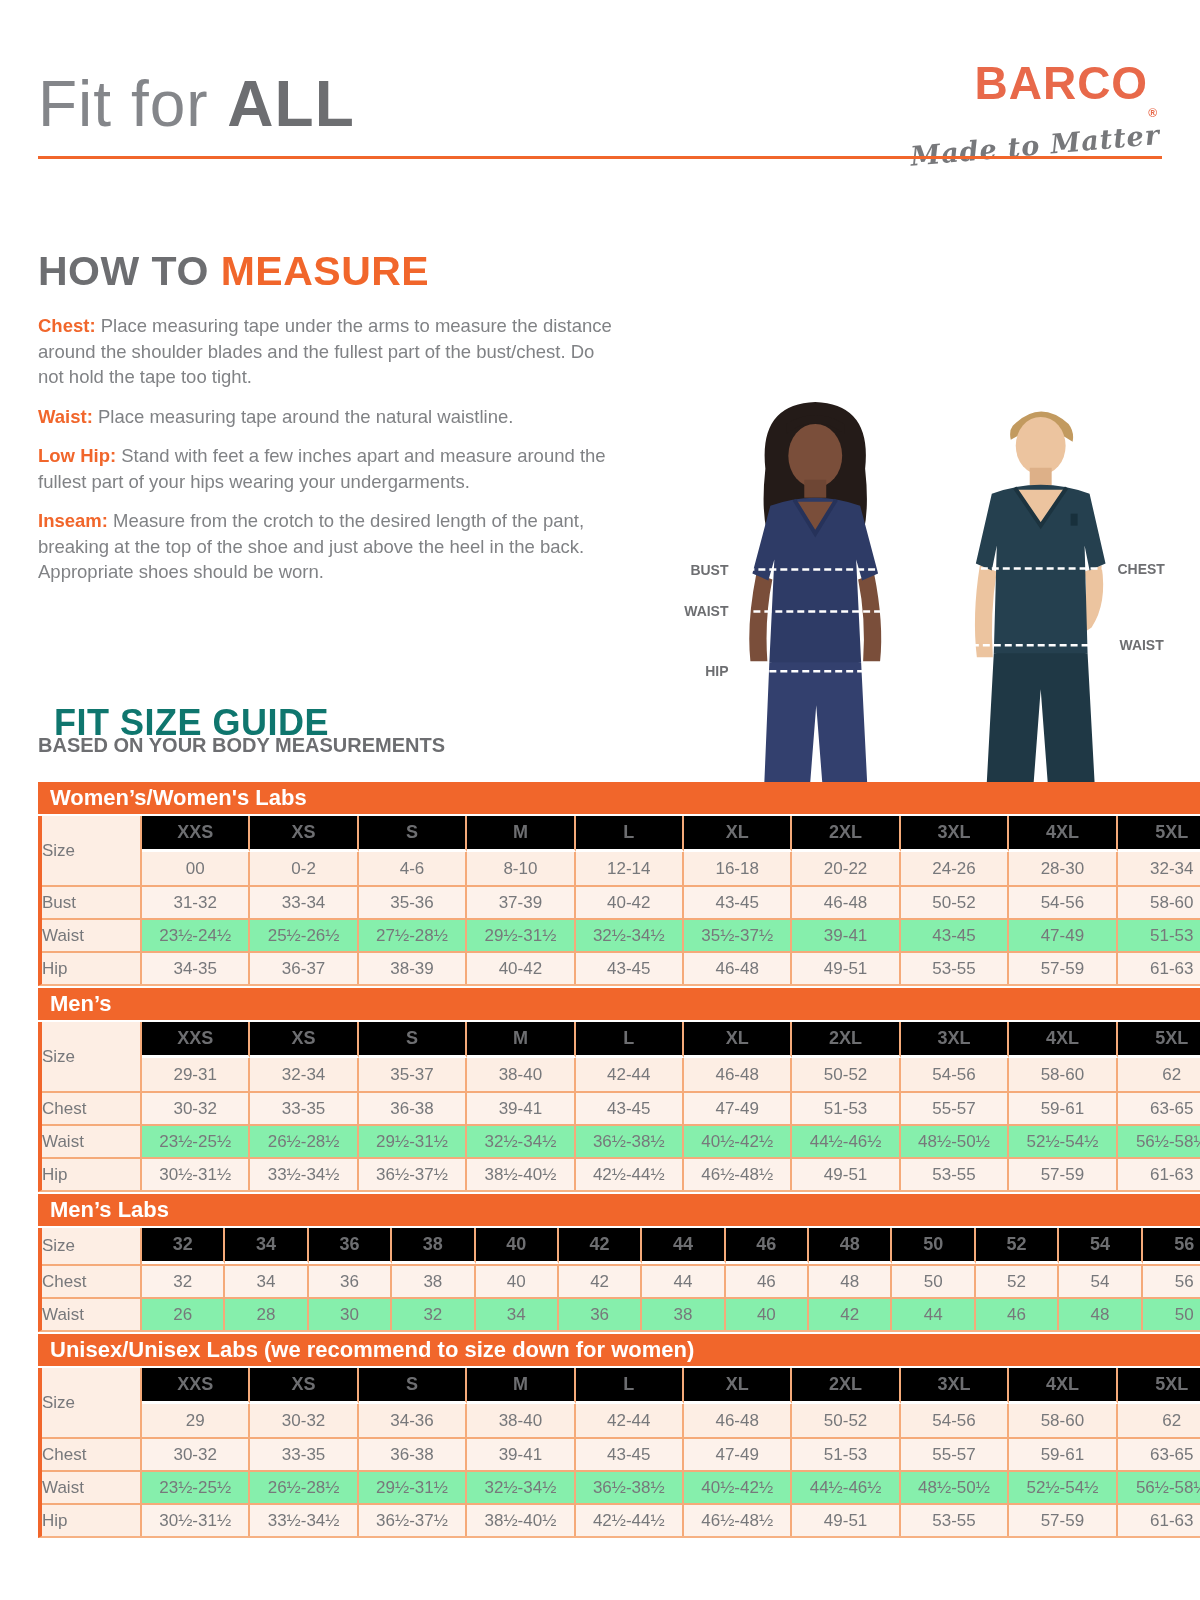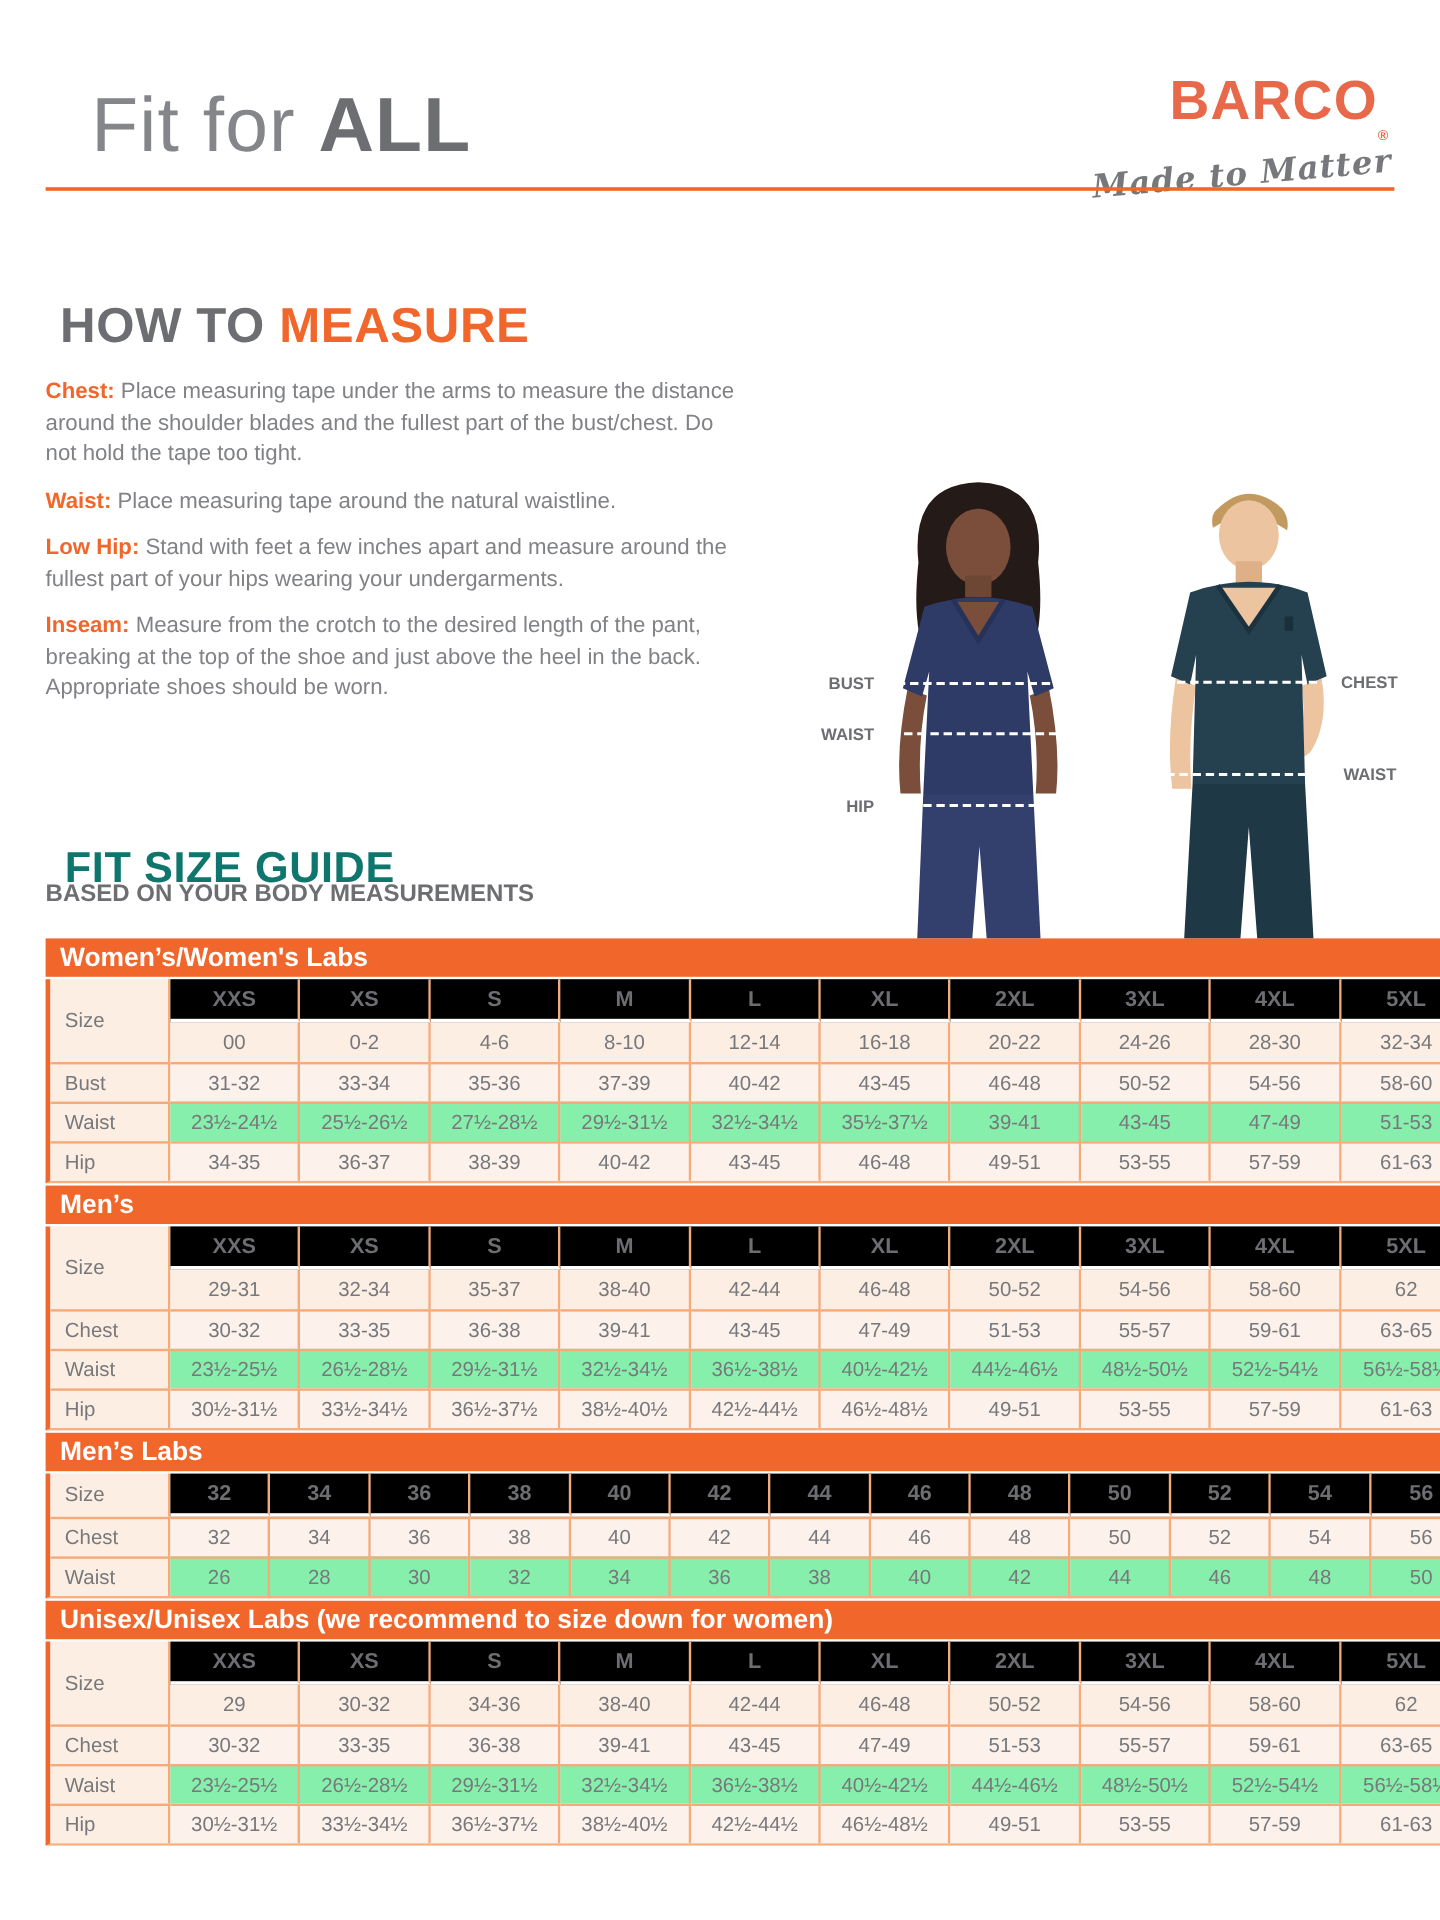--- a/index.html
+++ b/index.html
@@ -2,51 +2,51 @@
 <html><head>
 <meta charset="utf-8">
 <style>
   html,body{margin:0;padding:0;background:#fff;}
   body{width:1200px;height:1600px;position:relative;font-family:"Liberation Sans",sans-serif;overflow:hidden;}
   .page{position:absolute;left:38px;top:0;width:1124px;height:1600px;}
 
   
   .masthead{position:absolute;left:0;top:60px;width:100%;height:96px;}
   .main-title{font-size:64px;line-height:1;letter-spacing:1px;margin:0;position:absolute;left:0;top:12px;}
-  .t-light{color:#84868a;font-weight:400;margin-left:38px;}
+  .t-light{color:#84868a;font-weight:400;}
   .t-bold{color:#6d6e71;font-weight:800;}
   .brand{position:absolute;right:4px;top:0;text-align:right;}
   .brand-name{color:#e8694a;font-weight:800;font-size:46px;letter-spacing:1px;line-height:1;}
   .brand-reg{font-size:12px;vertical-align:-18px;font-weight:700;}
   .brand-tag{color:#77787b;font-size:27px;font-family:"DejaVu Serif",serif;font-style:italic;font-weight:700;transform:rotate(-5deg);transform-origin:right top;margin-top:0px;letter-spacing:1px;}
   .rule{position:absolute;left:0;top:156px;width:100%;height:3px;background:#f1662b;}
 
   
   .measure{position:absolute;left:0;top:248px;width:600px;}
-  .htm-title{font-size:41px;font-weight:800;margin:0 0 18px 12px;letter-spacing:0.5px;}
+  .htm-title{font-size:41px;font-weight:800;margin:0 0 18px 0;letter-spacing:0.5px;}
   .htm-gray{color:#6d6e71;}
   .htm-orange{color:#f1662b;}
   .intro{color:#6d6e71;font-weight:700;font-size:19px;line-height:1.35;margin:0 0 16px 0;width:580px;}
   .m-item{color:#808285;font-size:18.5px;line-height:1.38;margin:0 0 14px 0;width:585px;}
   .m-label{color:#f1662b;font-weight:700;}
 
   
   .models{position:absolute;left:602px;top:374px;width:550px;height:409px;}
 
   
   .guide-title{position:absolute;left:0;top:686px;margin:16px;font-size:36px;font-weight:800;color:#0f766e;letter-spacing:0.5px;}
   .guide-sub{position:absolute;left:0;top:734px;margin:0;font-size:20px;font-weight:700;color:#6d6e71;}
 
   .tables{position:absolute;left:0;top:782px;width:1192px;}
   .size-table{margin:0 0 2px 0;}
   .band{height:32px;background:#f1662b;color:#fff;font-weight:700;font-size:22px;display:flex;align-items:center;padding-left:12px;box-sizing:border-box;margin-bottom:2px;}
   .grid{display:grid;background:#fdf1ea;border-left:4px solid #f1662b;border-right:4px solid #f1662b;border-bottom:2px solid #f6b183;}
   .cell{display:flex;align-items:center;justify-content:center;font-size:17px;color:#77787b;border-right:2px solid #f5aa79;box-sizing:border-box;}
   .cell.last{border-right:none;}
-  .lblcol{justify-content:flex-start;padding-left:12px;background:#fdeee4;}
+  .lblcol{justify-content:flex-start;background:#fdeee4;}
   .sizelbl{background:#fdeee4;}
   .span2{grid-row:1 / span 2;}
   .shdr{background:#000000;font-weight:700;font-size:18px;color:#6d6e71;border-bottom:3px solid #fff;}
   .r-hdr{height:36px;}
   .r-num{height:33px;background:#fdeee4;text-align:right;}
   .r-dat{height:33px;border-top:2px solid #f5aa79;}
   .lite{background:#fdf2eb;}
   .mid{background:#86efac;}
 </style>
 </head>

